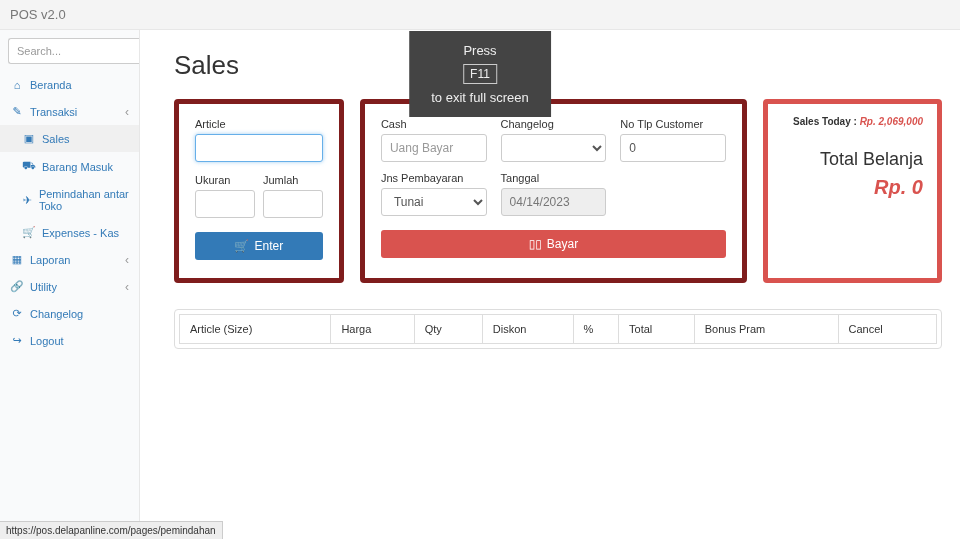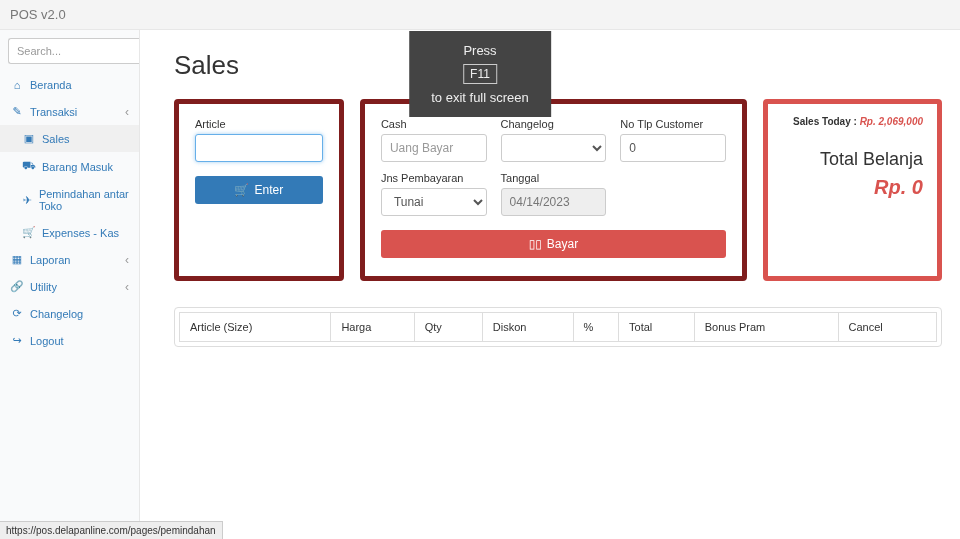--- a/index.html
+++ b/index.html
@@ -104,20 +104,30 @@
   <div class="main">
     <h1 class="page-title">Sales</h1>
 
     <div class="form-row">
 
       <div class="panel left">
         <div class="field-group">
           <label class="field-label">Article</label>
           <input class="text-input focused" style="">
         </div>
+        <div class="two-col field-group">
+          <div>
+            <label class="field-label">Ukuran</label>
+            <input class="text-input" style="">
+          </div>
+          <div>
+            <label class="field-label">Jumlah</label>
+            <input class="text-input" style="">
+          </div>
+        </div>
         <button class="btn btn-primary" style="margin-top:14px;">
           <span>🛒</span>
           <span>Enter</span>
         </button>
       </div>
 
       <div class="panel mid">
         <div class="grid-mid field-group">
           <div>
             <label class="field-label">Cash</label>

